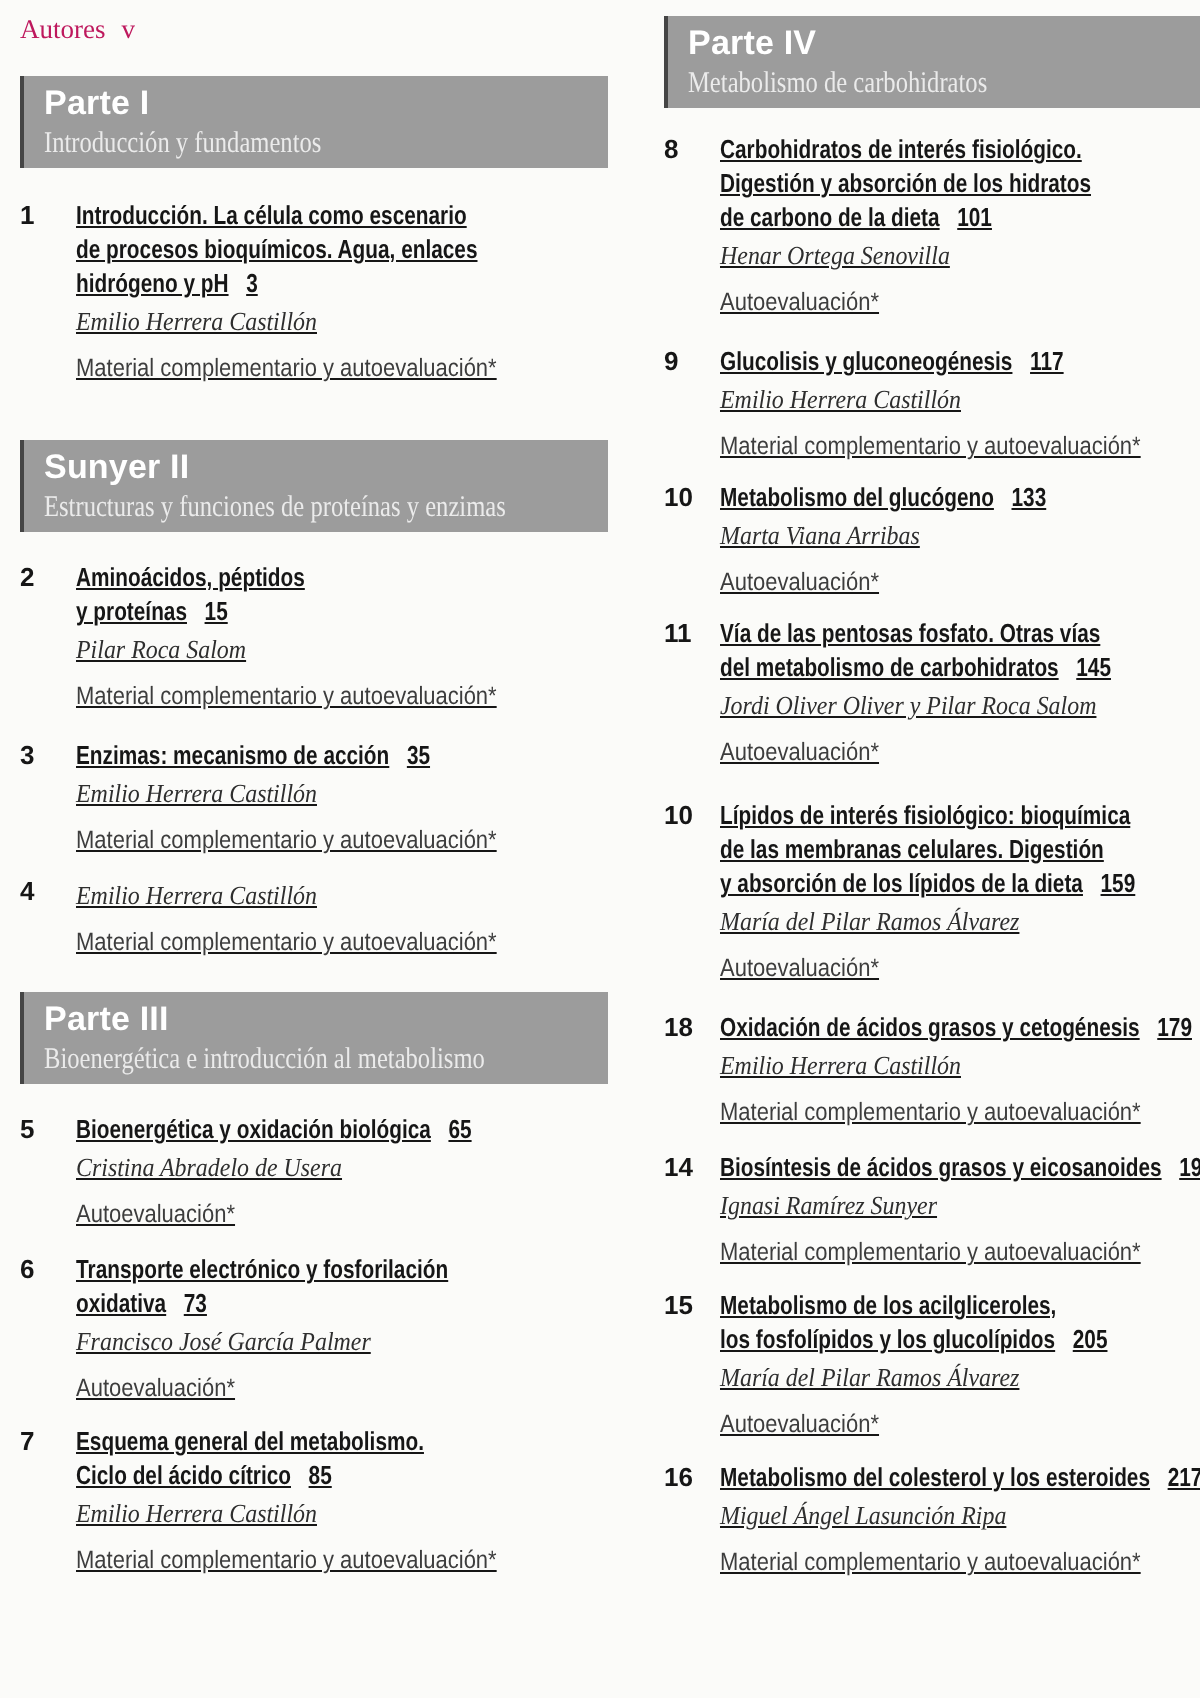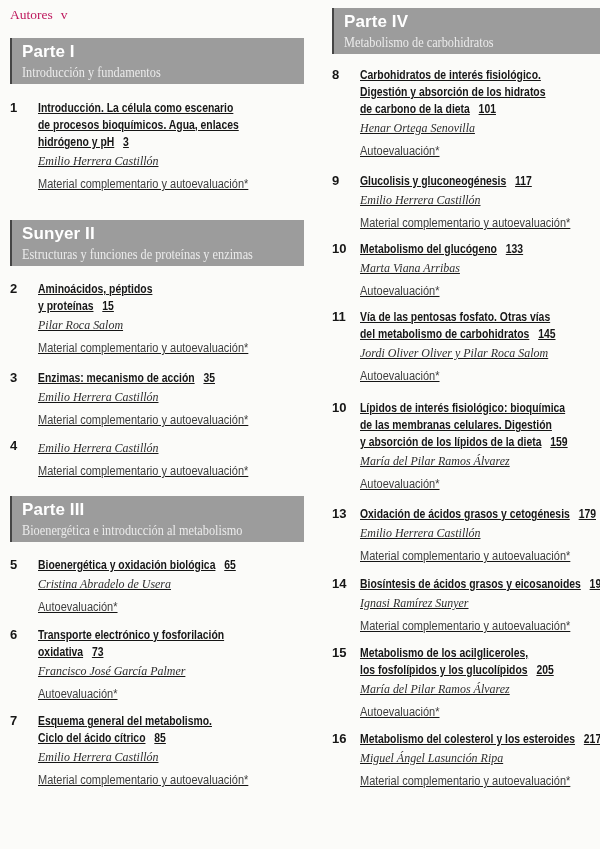--- a/index.html
+++ b/index.html
@@ -245,21 +245,21 @@
             <div class="tl"><span>Lípidos de interés fisiológico: bioquímica</span></div>
             <div class="tl"><span>de las membranas celulares. Digestión</span></div>
             <div class="tl"><span>y absorción de los lípidos de la dieta</span><span class="pg">159</span></div>
           </div>
           <div class="author">María del Pilar Ramos Álvarez</div>
           <div class="note">Autoevaluación*</div>
         </div>
       </div>
 
       <div class="chapter mt12">
-        <span class="num">13</span>
+        <span class="num">18</span>
         <div class="cbody">
           <div class="ctitle">
             <div class="tl"><span>Oxidación de ácidos grasos y cetogénesis</span><span class="pg">179</span></div>
           </div>
           <div class="author">Emilio Herrera Castillón</div>
           <div class="note">Material complementario y autoevaluación*</div>
         </div>
       </div>
 
       <div class="chapter mt10">

